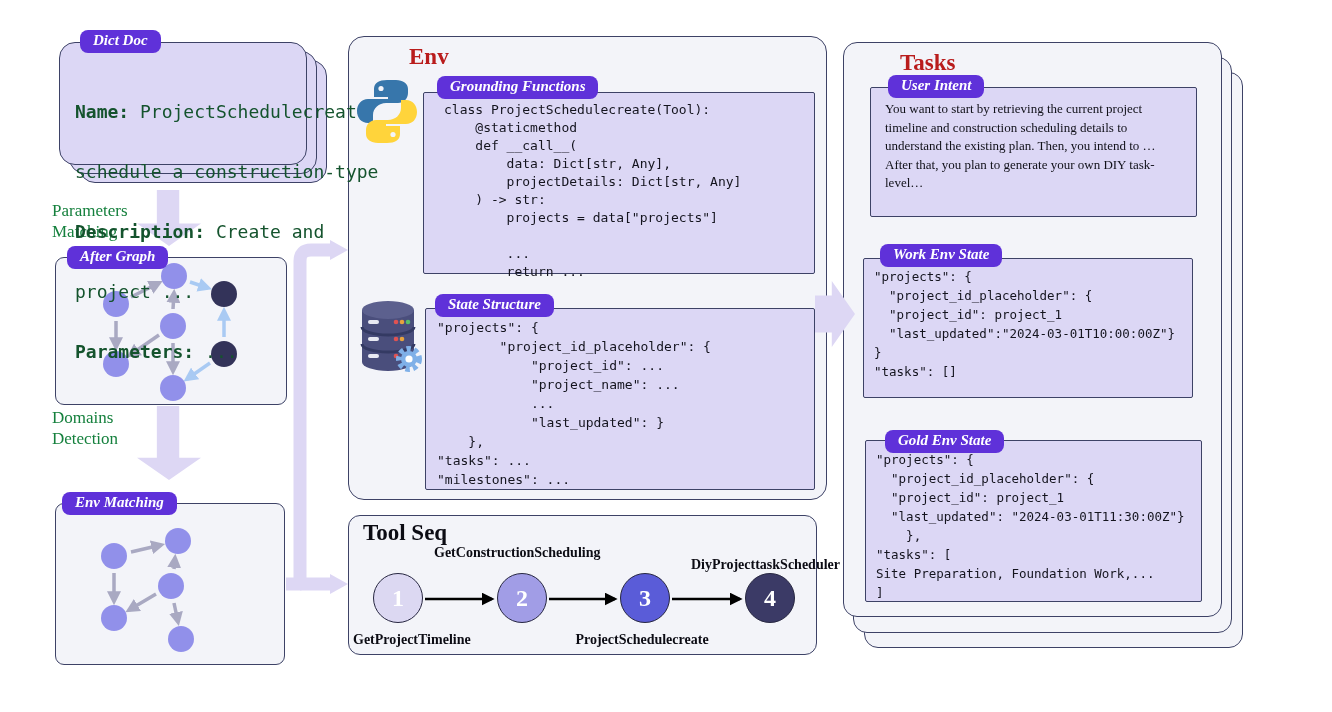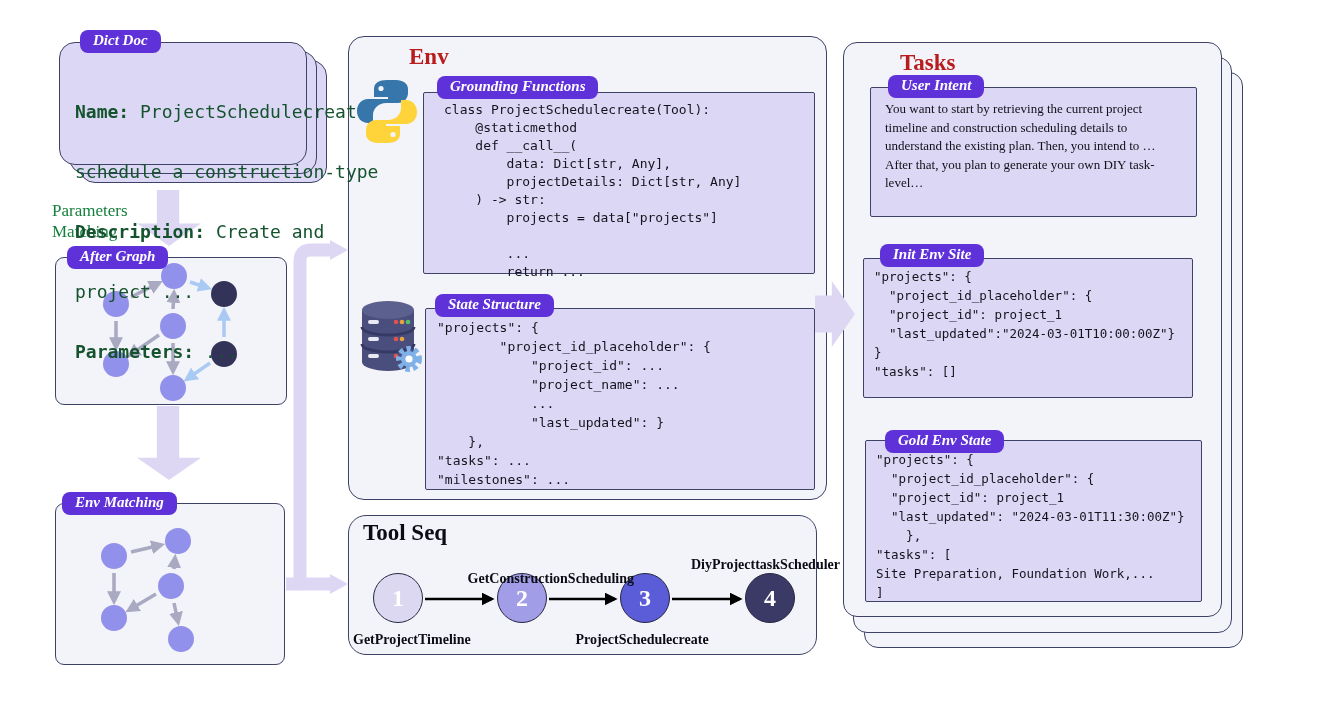--- a/index.html
+++ b/index.html
@@ -90,20 +90,21 @@
         <circle cx="117" cy="68" r="13" fill="#9190ea"></circle>
         <circle cx="60" cy="106" r="13" fill="#9190ea"></circle>
         <circle cx="117" cy="130" r="13" fill="#9190ea"></circle>
         <circle cx="168" cy="36" r="13" fill="#333359"></circle>
         <circle cx="168" cy="96" r="13" fill="#333359"></circle>
       </g>
     </svg>
   </div>
   <div class="badge" style="left:67px;top:246px">After Graph</div>
 
+  <div class="flow-label" style="left:52px;top:407px;width:120px">Domains Detection</div>
   <div class="block-arrow down-arrow-2" style="left:137px;top:406px;width:64px;height:74px"></div>
 
   <div class="panel" style="left:55px;top:503px;width:230px;height:162px;border-radius:9px">
     <svg width="227" height="159" viewBox="0 0 227 159">
       <defs>
         <marker id="mg2" markerWidth="4" markerHeight="4" refX="2.8" refY="2" orient="auto" markerUnits="strokeWidth">
           <path d="M0,0 L4,2 L0,4 Z" fill="#a9a9c2"></path>
         </marker>
       </defs>
       <g stroke="#a9a9c2" stroke-width="3.5">
@@ -184,21 +185,21 @@
             "project_id": ...
             "project_name": ...
             ...
             "last_updated": }
     },
 "tasks": ...
 "milestones": ...</pre>
   </div>
   <div class="badge" style="left:435px;top:294px">State Structure</div>
 
-  <div class="panel" style="left:348px;top:515px;width:469px;height:140px;border-radius:18px">
+  <div class="panel" style="left:348px;top:515px;width:469px;height:140px;border-radius:12px">
     <div style="position:absolute;left:14px;top:4px;font:bold 23px 'Liberation Serif',serif;color:#0c0c14">Tool Seq</div>
     <svg style="position:absolute;left:0;top:0" width="466" height="137" viewBox="0 0 466 137">
       <defs>
         <marker id="mk" markerWidth="5" markerHeight="5" refX="4" refY="2.5" orient="auto" markerUnits="strokeWidth">
           <path d="M0,0 L5,2.5 L0,5 Z" fill="#000000"></path>
         </marker>
       </defs>
       <g stroke="#000000" stroke-width="2.6">
         <line x1="76" y1="83" x2="143" y2="83" marker-end="url(#mk)"></line>
         <line x1="200" y1="83" x2="266" y2="83" marker-end="url(#mk)"></line>
@@ -211,21 +212,21 @@
     <div class="seq-circle" style="left:148px;top:57px;background:#a19de6">
         <span>2</span>
       </div>
     <div class="seq-circle" style="left:271px;top:57px;background:#5a5cd8">
         <span>3</span>
       </div>
     <div class="seq-circle" style="left:396px;top:57px;background:#3b3a66">
         <span>4</span>
       </div>
     <div class="seq-label" style="left:4px;top:116px;width:180px">GetProjectTimeline</div>
-    <div class="seq-label" style="left:85px;top:55px;width:200px;text-align:right">GetConstructionScheduling</div>
+    <div class="seq-label" style="left:85px;top:29px;width:200px;text-align:left">GetConstructionScheduling</div>
     <div class="seq-label" style="left:203px;top:116px;width:180px;text-align:center">ProjectSchedulecreate</div>
     <div class="seq-label" style="left:311px;top:41px;width:180px;text-align:right">DiyProjecttaskScheduler</div>
   </div>
 
   <div class="block-arrow right-arrow" style="left:815px;top:281px;width:40px;height:66px"></div>
 
   <div class="layer" style="left:864px;top:72px;width:379px;height:576px;background:#f3f4f9;border:1.6px solid #3d4266;border-radius:14px;z-index:1"></div>
   <div class="layer" style="left:853px;top:57px;width:379px;height:576px;background:#f3f4f9;border:1.6px solid #3d4266;border-radius:14px;z-index:2"></div>
   <div class="panel" style="left:843px;top:42px;width:379px;height:575px;border-radius:14px"></div>
   <div class="title" style="left:853px;top:50px">Tasks</div>
@@ -236,21 +237,21 @@
   <div class="badge" style="left:888px;top:75px">User Intent</div>
 
   <div class="block" style="left:863px;top:258px;width:330px;height:140px">
     <pre class="code init-pre">"projects": {
   "project_id_placeholder": {
   "project_id": project_1
   "last_updated":"2024-03-01T10:00:00Z"}
 }
 "tasks": []</pre>
   </div>
-  <div class="badge" style="left:880px;top:244px">Init Env Site</div>
+  <div class="badge" style="left:880px;top:244px">Work Env State</div>
 
   <div class="block" style="left:865px;top:440px;width:337px;height:162px">
     <pre class="code gold-pre">"projects": {
   "project_id_placeholder": {
   "project_id": project_1
   "last_updated": "2024-03-01T11:30:00Z"}
     },
 "tasks": [
 Site Preparation, Foundation Work,...
 ]</pre>

